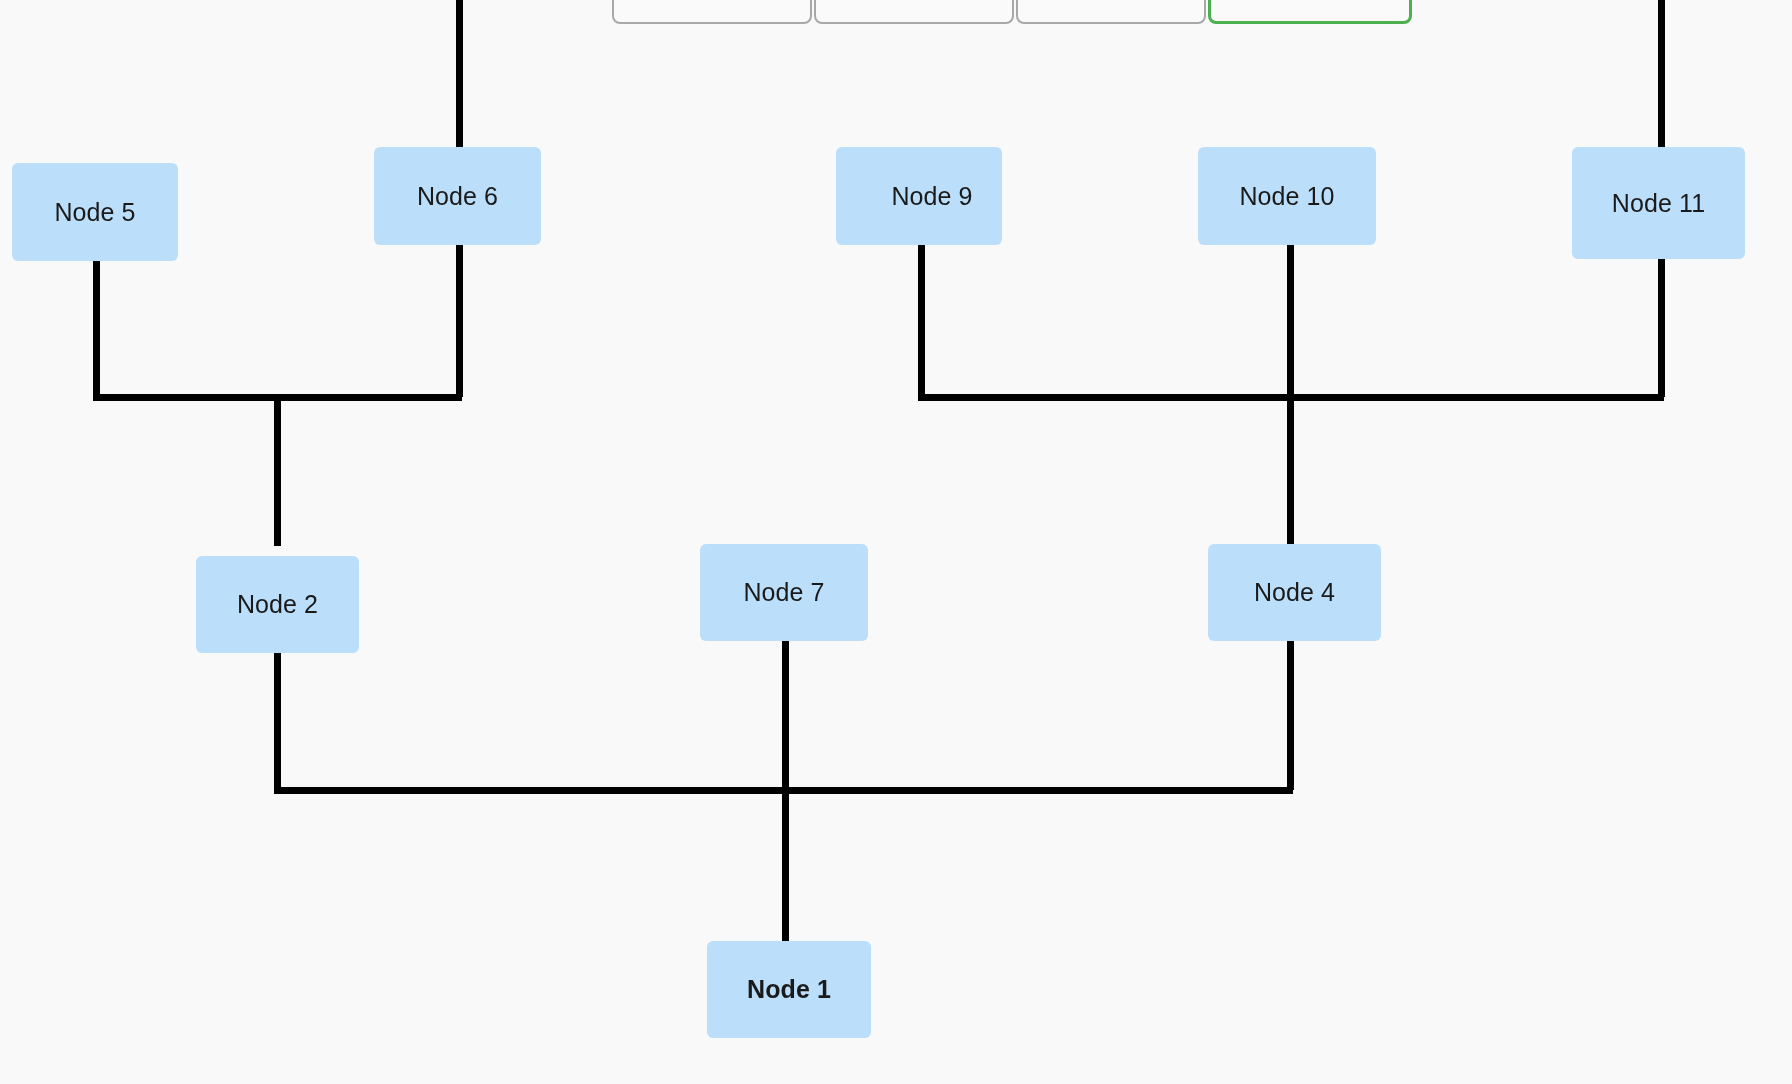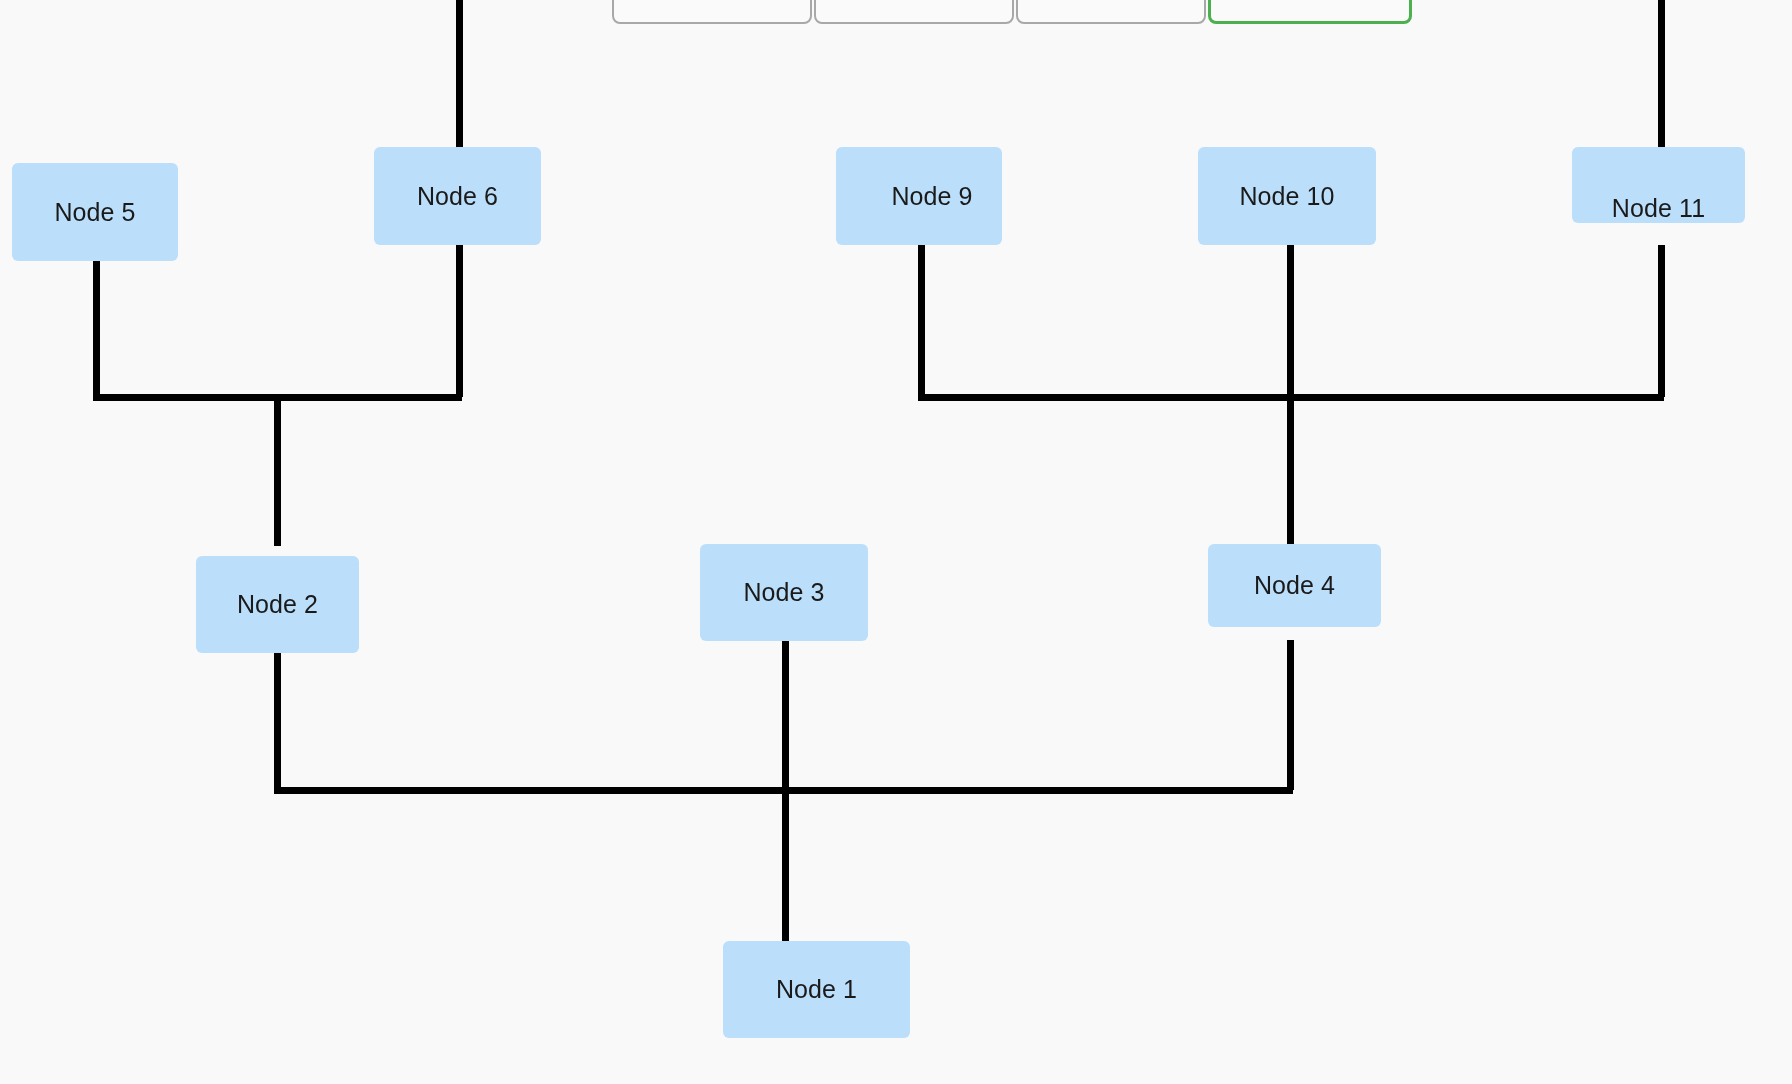--- a/index.html
+++ b/index.html
@@ -94,42 +94,42 @@
 
       <line x1="277" y1="640" x2="277" y2="790"></line>
       <line x1="785" y1="640" x2="785" y2="790"></line>
       <line x1="1290" y1="640" x2="1290" y2="790"></line>
       <line x1="274" y1="790" x2="1293" y2="790"></line>
       <line x1="785" y1="788" x2="785" y2="943"></line>
     </g>
   </svg>
 
   <div id="nodes">
-      <div class="node" style="left: 723px; top: 941px; width: 187px; height: 97px; background: rgb(187, 222, 251);">
+      <div class="node" style="left: 707px; top: 941px; width: 164px; height: 97px; background: rgb(187, 222, 251); font-weight: bold;">
         <span>Node 1</span>
       </div>
       <div class="node" style="left: 196px; top: 544px; width: 163px; height: 97px; background: rgb(187, 222, 251); margin-top: 12px;">
         <span>Node 2</span>
       </div>
       <div class="node" style="left: 700px; top: 544px; width: 168px; height: 97px; background: rgb(187, 222, 251);">
-        <span>Node 3</span>
+        <span>Node 7</span>
       </div>
-      <div class="node" style="left: 1208px; top: 544px; width: 173px; height: 83px; background: rgb(187, 222, 251);">
+      <div class="node" style="left: 1208px; top: 544px; width: 173px; height: 97px; background: rgb(187, 222, 251);">
         <span>Node 4</span>
       </div>
       <div class="node" style="left: 12px; top: 163px; width: 166px; height: 98px; background: rgb(187, 222, 251);">
         <span>Node 5</span>
       </div>
       <div class="node" style="left: 374px; top: 147px; width: 167px; height: 98px; background: rgb(187, 222, 251);">
         <span>Node 6</span>
       </div>
       <div class="node" style="left: 836px; top: 147px; width: 166px; height: 98px; background: rgb(187, 222, 251); padding-left: 26px;">
         <span>Node 9</span>
       </div>
       <div class="node" style="left: 1198px; top: 147px; width: 178px; height: 98px; background: rgb(187, 222, 251);">
         <span>Node 10</span>
       </div>
-      <div class="node" style="left: 1572px; top: 147px; width: 173px; height: 76px; background: rgb(187, 222, 251); align-items: flex-end;">
+      <div class="node" style="left: 1572px; top: 147px; width: 173px; height: 112px; background: rgb(187, 222, 251);">
         <span>Node 11</span>
       </div>
     </div>
 
 </div>
 
 </body></html>

